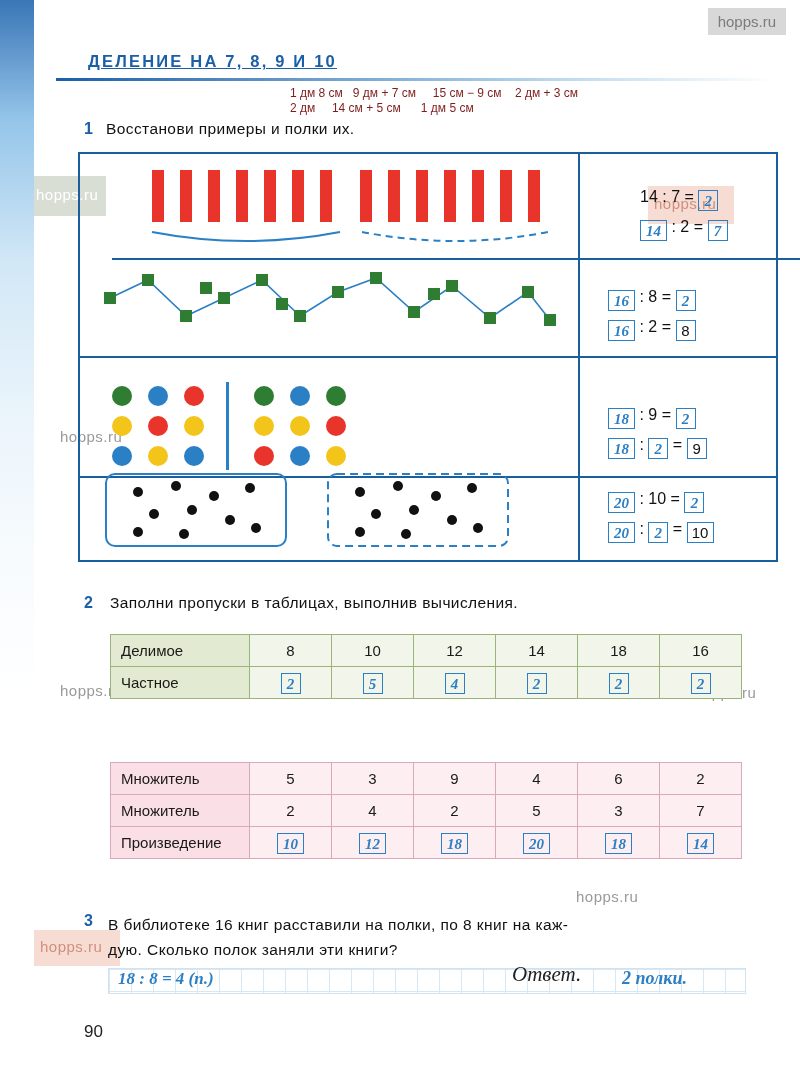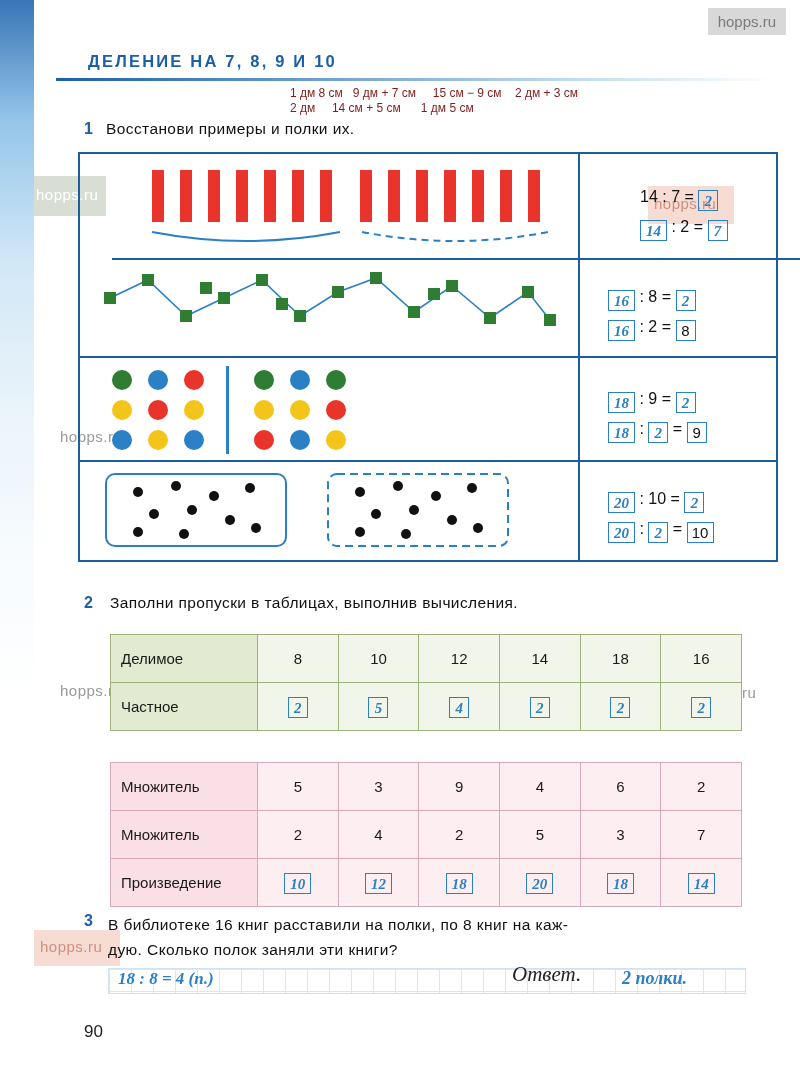--- a/index.html
+++ b/index.html
@@ -44,20 +44,21 @@
     position:absolute; right:14px; top:8px;
     background:#d8d8d8; color:#7b7b7b; font-size:15px;
     padding:5px 10px;
   }
 
   
   .section-title {
     position:absolute; left:88px; top:52px;
     font-size: 16.5px; font-weight: bold; letter-spacing: 2.2px;
     color: #1a5fa8;
+    text-decoration: underline;
   }
   .title-rule {
     position:absolute; left:56px; top:78px; width:720px; height:3px;
     background: linear-gradient(to right, #1a5fa8, #bcd9ee 70%, #ffffff);
   }
 
   .task-num {
     position:absolute; font-size:16px; font-weight:bold; color:#1a5fa8;
   }
   .task-text {
@@ -104,21 +105,21 @@
 
   
   .tbl {
     position:absolute; border-collapse:collapse;
   }
   .tbl td {
     border:1px solid #8aa86f;
     height:31px;
     text-align:center;
     font-size:15px;
-    padding:8px;
+    padding:0;
   }
   .tbl .lbl {
     text-align:left; padding-left:10px; width:128px; font-size:15px;
   }
   .tbl-green .lbl { background:#e4ecd4; }
   .tbl-green td { background:#f2f6ea; border-color:#9ab47c;}
   .tbl-green .lbl { background:#e2ead1; }
   .tbl-pink td { background:#fdeef2; border-color:#d8a8bb; }
   .tbl-pink .lbl { background:#fadfe7; }
   .notebook {
@@ -247,21 +248,21 @@
         <div class="eq" style="left:28px; top:60px;">
           <span class="box wide filled">16</span>
           <span>:</span>
           <span>2</span>
           <span>=</span>
           <span class="box">8</span>
         </div>
       </div>
     </div>
 
-    <div class="ex1-row" style="top:204px; height:104px;">
+    <div class="ex1-row" style="top:220px; height:104px;">
       <div class="pic-cell">
         <svg width="498" height="102" viewBox="0 0 498 102">
           <g>
             <circle cx="42" cy="22" r="10" fill="#2f7d32"></circle>
             <circle cx="78" cy="22" r="10" fill="#2b7fc4"></circle>
             <circle cx="114" cy="22" r="10" fill="#e8342a"></circle>
             <circle cx="42" cy="52" r="10" fill="#f3c51a"></circle>
             <circle cx="78" cy="52" r="10" fill="#e8342a"></circle>
             <circle cx="114" cy="52" r="10" fill="#f3c51a"></circle>
             <circle cx="42" cy="82" r="10" fill="#2b7fc4"></circle>

